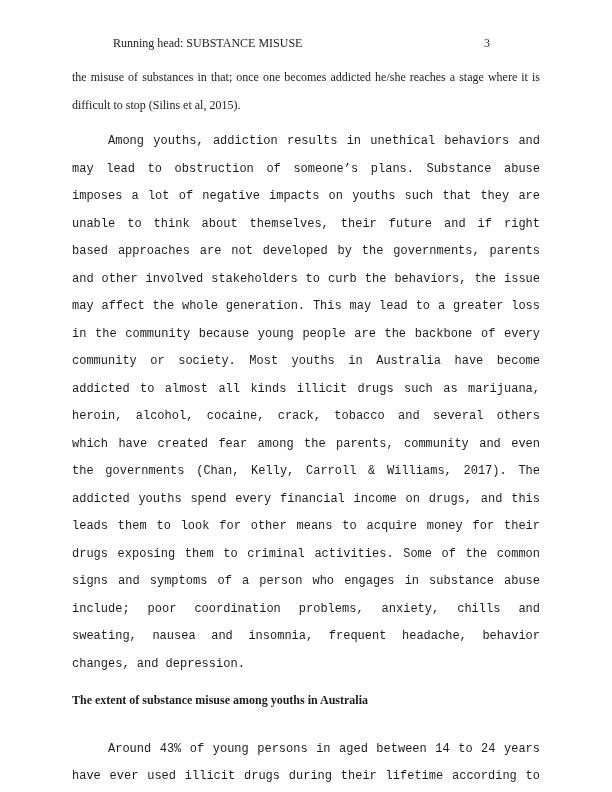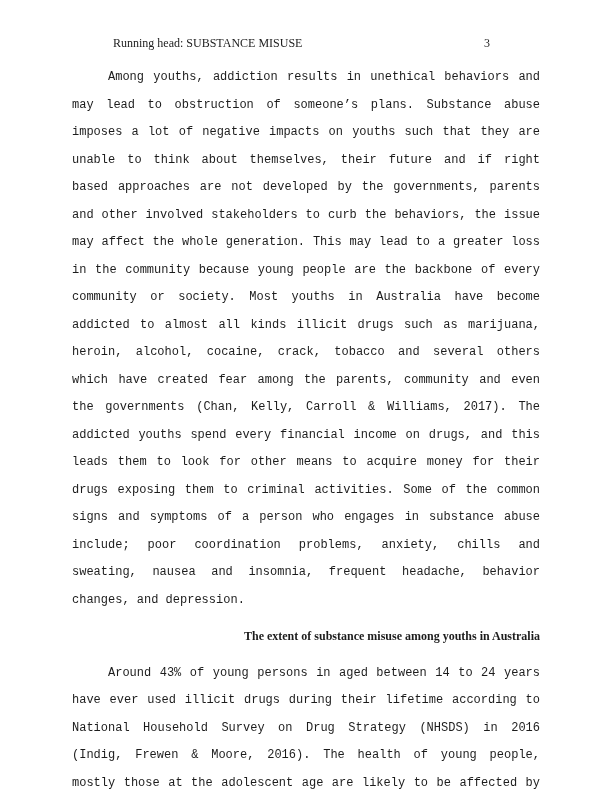--- a/index.html
+++ b/index.html
@@ -40,33 +40,34 @@
     line-height: 27.5px;
     text-align: justify;
     text-justify: inter-word;
     hyphens: none;
   }
   .para.indent {
     text-indent: 36px;
     font-family: Liberation Mono, monospace;
   }
   .section-heading {
-    margin: 0 0 9px 0;
+    margin: 0 0 21px 0;
     font-size: 12px;
     font-weight: bold;
     line-height: 27.5px;
-    text-align: right;
+    text-align: left;
   }
 </style>
 </head>
 <body>
 
 <div class="page">
   <header class="page-header">
     <span class="running-head">Running head: SUBSTANCE MISUSE</span>
     <span class="page-number">3</span>
   </header>
   <main class="content">
+      <p class="para">the misuse of substances in that; once one becomes addicted he/she reaches a stage where it is difficult to stop (Silins et al, 2015).</p>
       <p class="para indent">Among youths, addiction results in unethical behaviors and may lead to obstruction of someone’s plans. Substance abuse imposes a lot of negative impacts on youths such that they are unable to think about themselves, their future and if right based approaches are not developed by the governments, parents and other involved stakeholders to curb the behaviors, the issue may affect the whole generation. This may lead to a greater loss in the community because young people are the backbone of every community or society. Most youths in Australia have become addicted to almost all kinds illicit drugs such as marijuana, heroin, alcohol, cocaine, crack, tobacco and several others which have created fear among the parents, community and even the governments (Chan, Kelly, Carroll &amp; Williams, 2017). The addicted youths spend every financial income on drugs, and this leads them to look for other means to acquire money for their drugs exposing them to criminal activities. Some of the common signs and symptoms of a person who engages in substance abuse include; poor coordination problems, anxiety, chills and sweating, nausea and insomnia, frequent headache, behavior changes, and depression.</p>
       <h2 class="section-heading">The extent of substance misuse among youths in Australia</h2>
       <p class="para indent">Around 43% of young persons in aged between 14 to 24 years have ever used illicit drugs during their lifetime according to National Household Survey on Drug Strategy (NHSDS) in 2016 (Indig, Frewen &amp; Moore, 2016). The health of young people, mostly those at the adolescent age are likely to be affected by substance abuse because their body organs are still developing and this makes the most vulnerable population (Kelly et al, 2015). There are noticed poorer health outcomes from the people who inject drugs directly into their bodies than the other drug users. The availability and the extent of alcohol and other substance abuse among young youths</p>
     </main>
 </div>
 
 </body></html>

